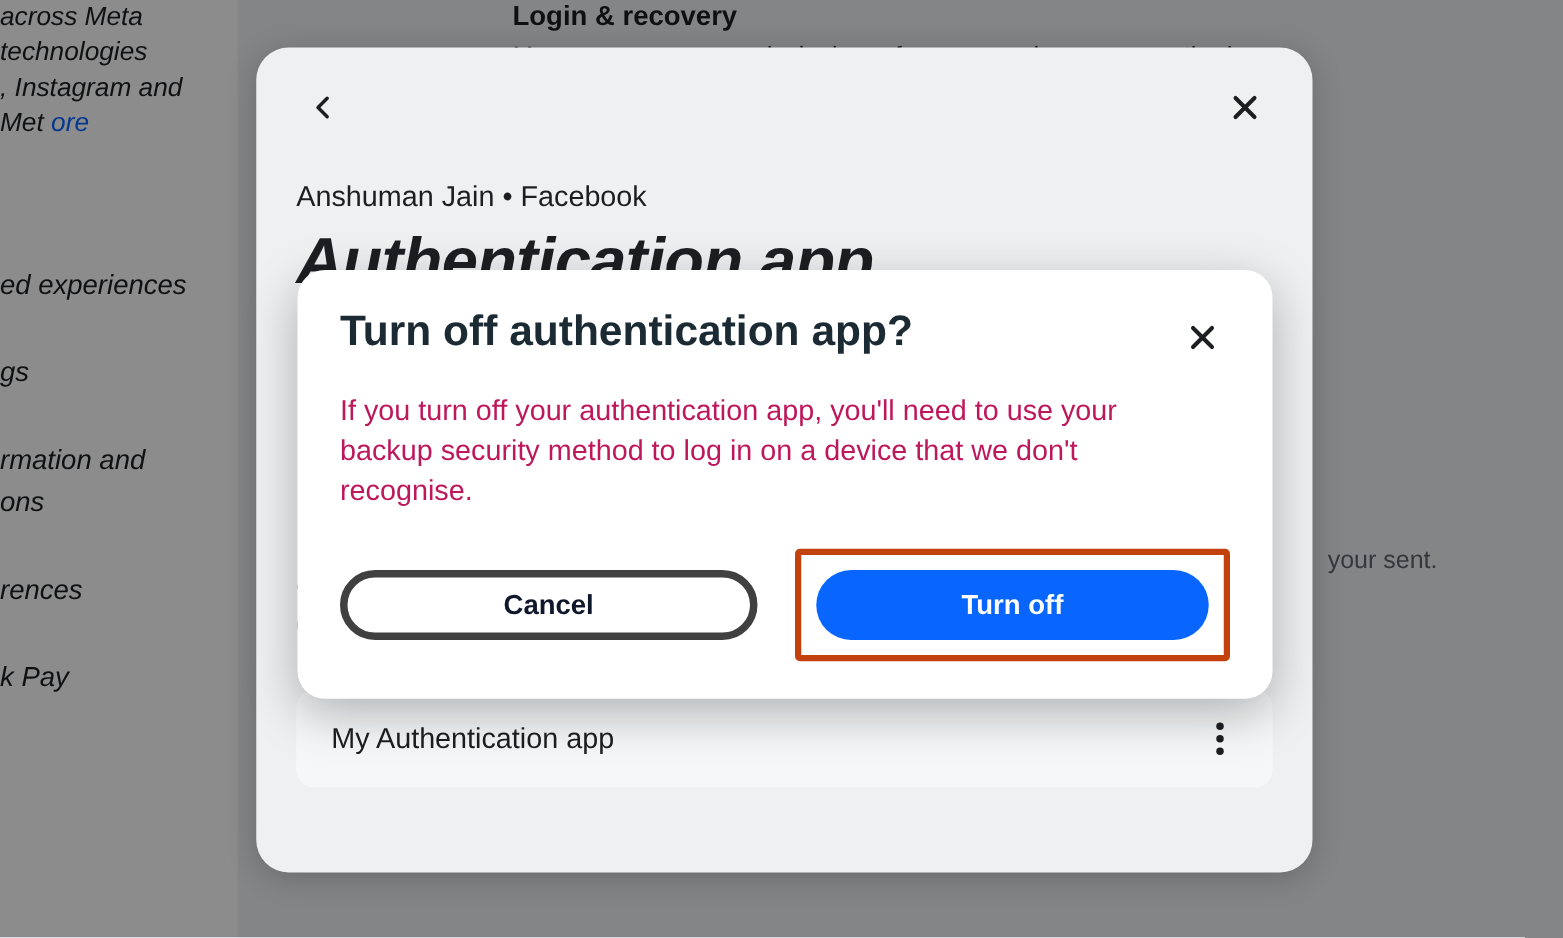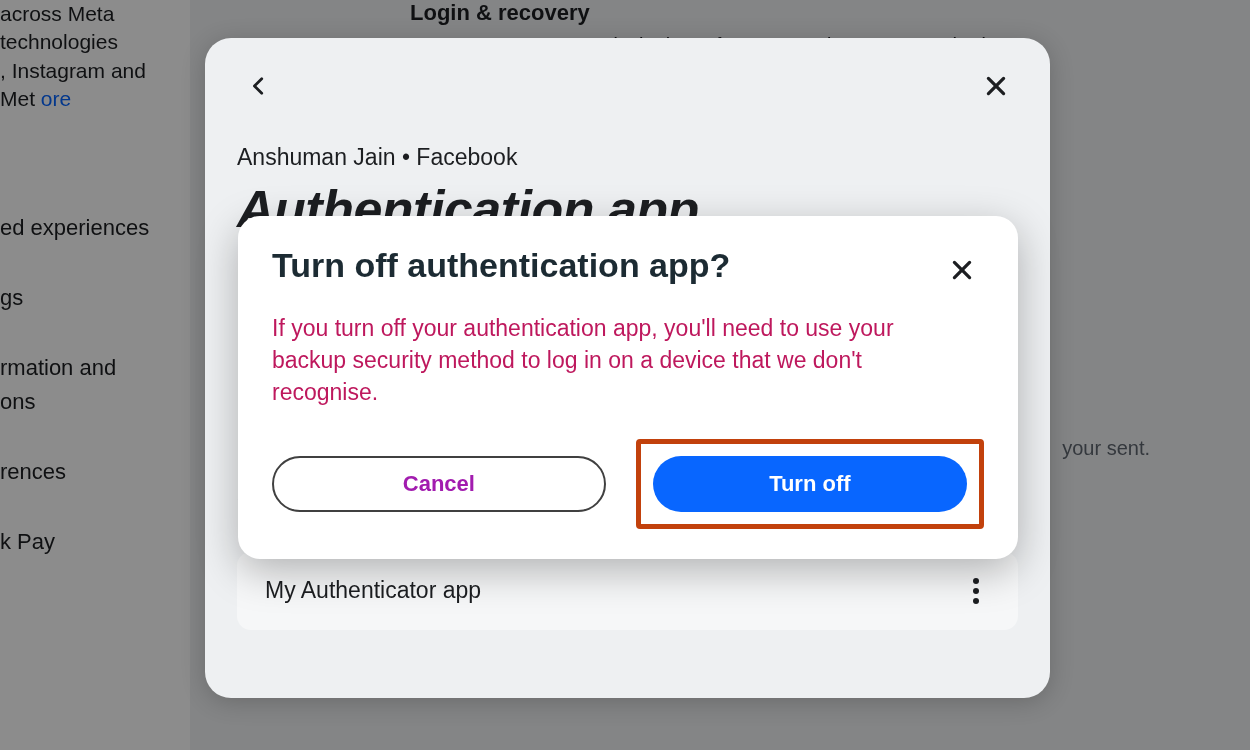--- a/index.html
+++ b/index.html
@@ -1,21 +1,21 @@
 <!DOCTYPE html>
 <html><head>
   <meta charset="utf-8">
   <style>
     * { box-sizing: border-box; margin: 0; padding: 0; }
     html, body { width: 1250px; height: 750px; overflow: hidden; font-family: -apple-system, BlinkMacSystemFont, "Segoe UI", Helvetica, Arial, sans-serif; }
     body { background: #f0f2f5; position: relative; color: #1c1e21; }
 
     
     .page { position: absolute; inset: 0; display: flex; }
-    .sidebar { width: 190px; background: #fff; height: 100%; padding-top: 0; }
+    .sidebar { width: 190px; background: #fff; height: 100%; padding-top: 0; font-style: italic; }
     .sidebar .blurb { padding: 0 8px 0 0; font-size: 21px; line-height: 1.35; color: #1c1e21; }
     .sidebar .blurb a { color: #0866ff; text-decoration: none; }
     .sidebar .nav { margin-top: 80px; }
     .sidebar .nav .nav-item { padding: 22px 0 22px 0; font-size: 22px; color: #1c1e21; }
     .sidebar .nav .nav-item.active { background: #18191a; color: #fff; }
 
     .content { flex: 1; padding: 0 0 0 220px; }
     .content .section-title { font-size: 22px; font-weight: 700; color: #1c1e21; margin-top: 0; }
     .content .section-sub { font-size: 20px; color: #1c1e21; margin-top: 8px; }
     .content .note { margin-top: 380px; font-size: 20px; color: #606770; }
@@ -60,21 +60,21 @@
       border-radius: 22px;
       box-shadow: 0 12px 40px rgba(0,0,0,0.28);
       padding: 30px 34px 30px 34px;
     }
     .modal-confirm .row1 { display: flex; justify-content: space-between; align-items: flex-start; }
     .modal-confirm .title { font-size: 34px; font-weight: 800; color: #1c2b33; line-height: 1.15; }
     .modal-confirm .close { margin-top: 2px; }
     .modal-confirm .desc { margin-top: 20px; font-size: 23px; line-height: 1.4; color: #be185d; max-width: 670px; }
     .modal-confirm .actions { margin-top: 30px; display: flex; gap: 30px; align-items: center; }
     .btn { height: 56px; border-radius: 28px; font-size: 22px; font-weight: 600; cursor: pointer; display: flex; align-items: center; justify-content: center; border: none; }
-    .btn-secondary { width: 346px; background: #fff; color: #a21caf; border: 2px solid #404040; }
+    .btn-secondary { width: 346px; background: #fff; color: #0f172a; border: 6px solid #404040; }
     .btn-primary-wrap { width: 360px; border: 5px solid #c2410c; border-radius: 4px; padding: 12px; }
     .btn-primary { width: 100%; height: 56px; background: #0866ff; color: #fff; border-radius: 28px; }
 
     svg { display: block; }
   </style>
 </head>
 <body>
 
 <div class="page">
   <div class="sidebar">
@@ -117,21 +117,21 @@
         </svg>
     </div>
   </div>
   <div class="breadcrumb">Anshuman Jain • Facebook</div>
   <div class="h1">Authentication app</div>
   <div class="para">
     <span>a</span><br>
     <span>device.</span>
   </div>
   <div class="app-row">
-    <span>My Authenticator app</span>
+    <span>My Authentication app</span>
     <span class="kebab">
       <span></span>
       <span></span>
       <span></span>
     </span>
   </div>
 </div>
 
 <div class="modal-confirm">
   <div class="row1">

